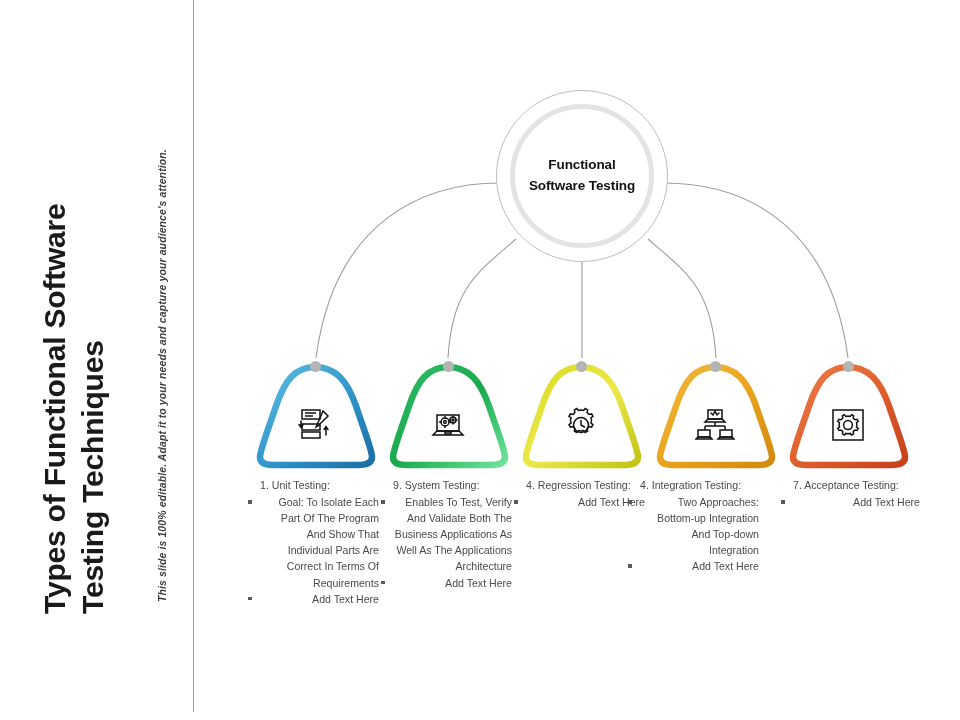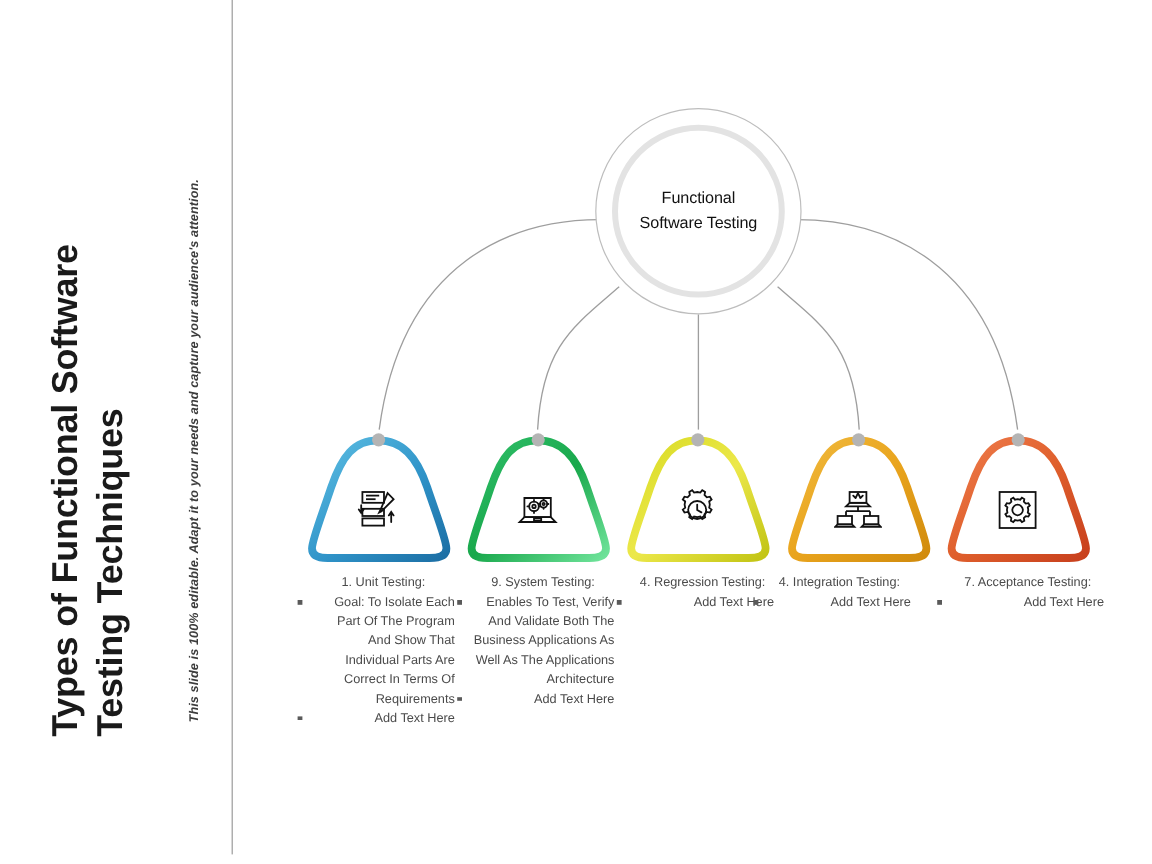--- a/index.html
+++ b/index.html
@@ -99,21 +99,21 @@
     left: 0;
     top: 0;
     width: 172px;
     height: 172px;
     display: flex;
     flex-direction: column;
     align-items: center;
     justify-content: center;
     text-align: center;
     font-size: 13.5px;
-    font-weight: 400;
+    font-weight: 700;
     color: #111111;
     line-height: 1.55;
     white-space: pre-line;
     letter-spacing: -0.1px;
   }
 
   
   #connectors {
     position: absolute;
     left: 0;
@@ -162,21 +162,20 @@
     width: 132px;
     font-size: 10.6px;
     line-height: 1.52;
     color: #4a4a4a;
   }
   .col-head {
     margin: 0 0 1px 13px;
     color: #4a4a4a;
     font-size: 10.6px;
     line-height: 1.52;
-    text-align: center;
   }
   .bullets {
     list-style: none;
     margin: 0;
     padding: 0;
   }
   .bullets li {
     position: relative;
     padding-left: 13px;
     margin: 0 0 0 0;
@@ -361,20 +360,21 @@
   <div class="col" id="col-3" style="left:513px">
     <p class="col-head">4. Regression Testing:</p>
     <ul class="bullets">
       <li>Add Text Here</li>
     </ul>
   </div>
 
   <div class="col" id="col-4" style="left:627px">
     <p class="col-head">4. Integration Testing:</p>
     <ul class="bullets">
+      <li>Two Approaches: Bottom-up Integration And Top-down Integration</li>
       <li>Add Text Here</li>
     </ul>
   </div>
 
   <div class="col" id="col-5" style="left:780px; width:140px">
     <p class="col-head">7. Acceptance Testing:</p>
     <ul class="bullets">
       <li>Add Text Here</li>
     </ul>
   </div>

